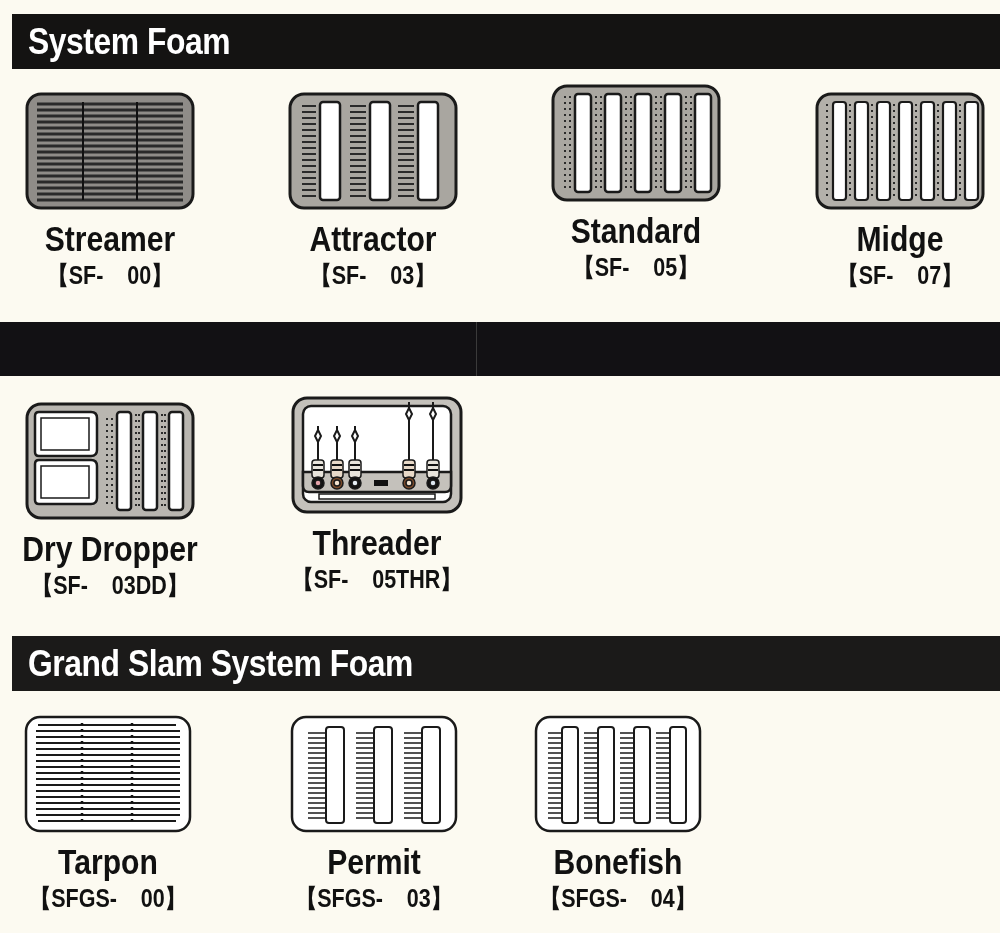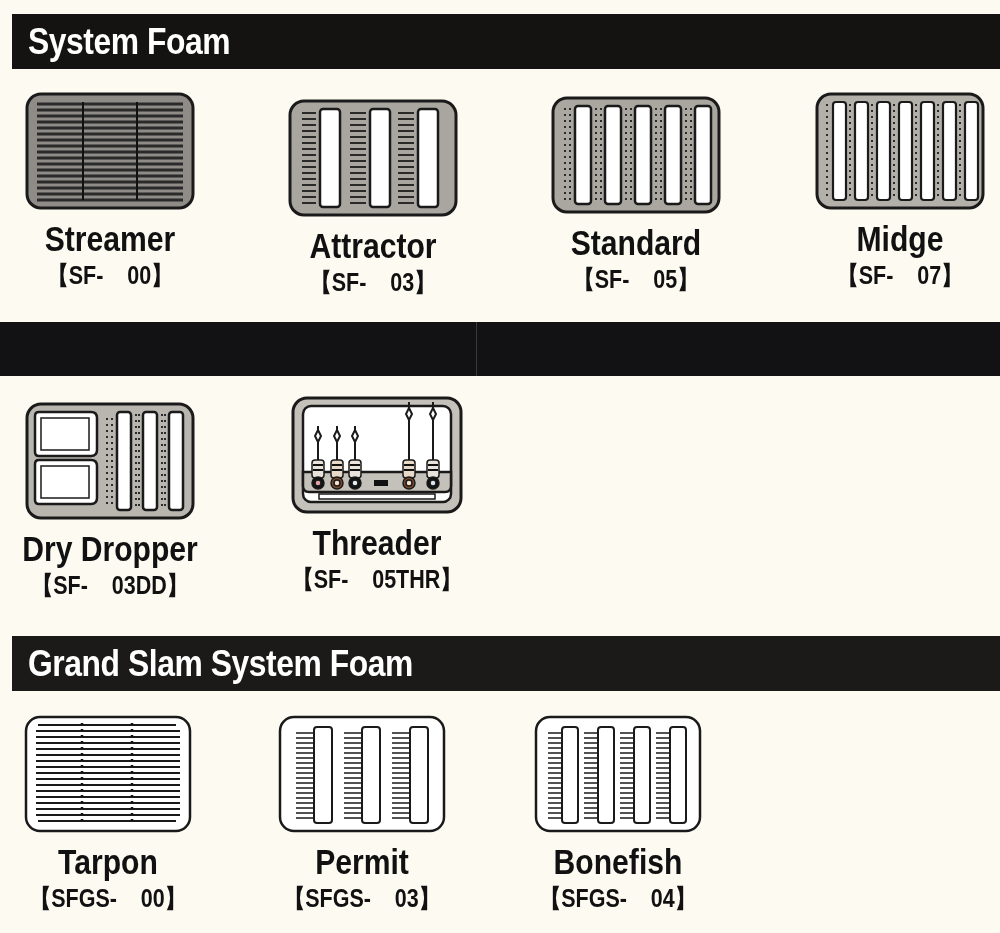--- a/index.html
+++ b/index.html
@@ -65,39 +65,39 @@
     </g>
     <g stroke="#111" stroke-width="2">
         <line x1="58" y1="10" x2="58" y2="108"></line>
         <line x1="112" y1="10" x2="112" y2="108"></line>
       </g>
   </svg>
   <span class="name">Streamer</span>
   <span class="code">【SF-    00】</span>
 </div>
 
-<div class="item" style="left:243px; top:99px;">
+<div class="item" style="left:243px; top:92px;">
   <svg class="icon" width="170" height="118" viewBox="0 0 170 118">
     <rect x="2" y="2" width="166" height="114" rx="14" fill="#a9a6a0" stroke="#1a1a1a" stroke-width="3"></rect>
     <g fill="#fff" stroke="#1a1a1a" stroke-width="2.5">
       <rect x="32" y="10" width="20" height="98" rx="3"></rect>
       <rect x="82" y="10" width="20" height="98" rx="3"></rect>
       <rect x="130" y="10" width="20" height="98" rx="3"></rect>
     </g>
     <g stroke="#2a2a2a" stroke-width="2.2">
       <path d="M14 14 h14 M14 20 h14 M14 26 h14 M14 32 h14 M14 38 h14 M14 44 h14 M14 50 h14 M14 56 h14 M14 62 h14 M14 68 h14 M14 74 h14 M14 80 h14 M14 86 h14 M14 92 h14 M14 98 h14 M14 104 h14"></path>
       <path d="M62 14 h16 M62 20 h16 M62 26 h16 M62 32 h16 M62 38 h16 M62 44 h16 M62 50 h16 M62 56 h16 M62 62 h16 M62 68 h16 M62 74 h16 M62 80 h16 M62 86 h16 M62 92 h16 M62 98 h16 M62 104 h16"></path>
       <path d="M110 14 h16 M110 20 h16 M110 26 h16 M110 32 h16 M110 38 h16 M110 44 h16 M110 50 h16 M110 56 h16 M110 62 h16 M110 68 h16 M110 74 h16 M110 80 h16 M110 86 h16 M110 92 h16 M110 98 h16 M110 104 h16"></path>
     </g>
   </svg>
   <span class="name">Attractor</span>
   <span class="code">【SF-    03】</span>
 </div>
 
-<div class="item" style="left:506px; top:96px;">
+<div class="item" style="left:506px; top:84px;">
   <svg class="icon" width="170" height="118" viewBox="0 0 170 118">
     <rect x="2" y="2" width="166" height="114" rx="14" fill="#aaa7a1" stroke="#1a1a1a" stroke-width="3"></rect>
     <g fill="#fff" stroke="#1a1a1a" stroke-width="2.5">
       <rect x="24" y="10" width="16" height="98" rx="3"></rect>
       <rect x="54" y="10" width="16" height="98" rx="3"></rect>
       <rect x="84" y="10" width="16" height="98" rx="3"></rect>
       <rect x="114" y="10" width="16" height="98" rx="3"></rect>
       <rect x="144" y="10" width="16" height="98" rx="3"></rect>
     </g>
     <g stroke="#2a2a2a" stroke-width="2" stroke-dasharray="2 4">
@@ -256,21 +256,21 @@
     </g>
     <g stroke="#111" stroke-width="2.5">
         <line x1="58" y1="8" x2="58" y2="108" stroke-dasharray="2 4"></line>
         <line x1="108" y1="8" x2="108" y2="108" stroke-dasharray="2 4"></line>
       </g>
   </svg>
   <span class="name">Tarpon</span>
   <span class="code">【SFGS-    00】</span>
 </div>
 
-<div class="item" style="left:232px; top:715px;">
+<div class="item" style="left:244px; top:715px;">
   <svg class="icon" width="168" height="118" viewBox="0 0 168 118">
     <rect x="2" y="2" width="164" height="114" rx="14" fill="#fff" stroke="#1a1a1a" stroke-width="2.5"></rect>
     <g fill="#fff" stroke="#1a1a1a" stroke-width="2">
       <rect x="36" y="12" width="18" height="96" rx="3"></rect>
       <rect x="84" y="12" width="18" height="96" rx="3"></rect>
       <rect x="132" y="12" width="18" height="96" rx="3"></rect>
     </g>
     <g stroke="#1a1a1a" stroke-width="1.5">
       <path d="M18 18 h18 M18 23 h18 M18 28 h18 M18 33 h18 M18 38 h18 M18 43 h18 M18 48 h18 M18 53 h18 M18 58 h18 M18 63 h18 M18 68 h18 M18 73 h18 M18 78 h18 M18 83 h18 M18 88 h18 M18 93 h18 M18 98 h18 M18 103 h18"></path>
       <path d="M66 18 h18 M66 23 h18 M66 28 h18 M66 33 h18 M66 38 h18 M66 43 h18 M66 48 h18 M66 53 h18 M66 58 h18 M66 63 h18 M66 68 h18 M66 73 h18 M66 78 h18 M66 83 h18 M66 88 h18 M66 93 h18 M66 98 h18 M66 103 h18"></path>

